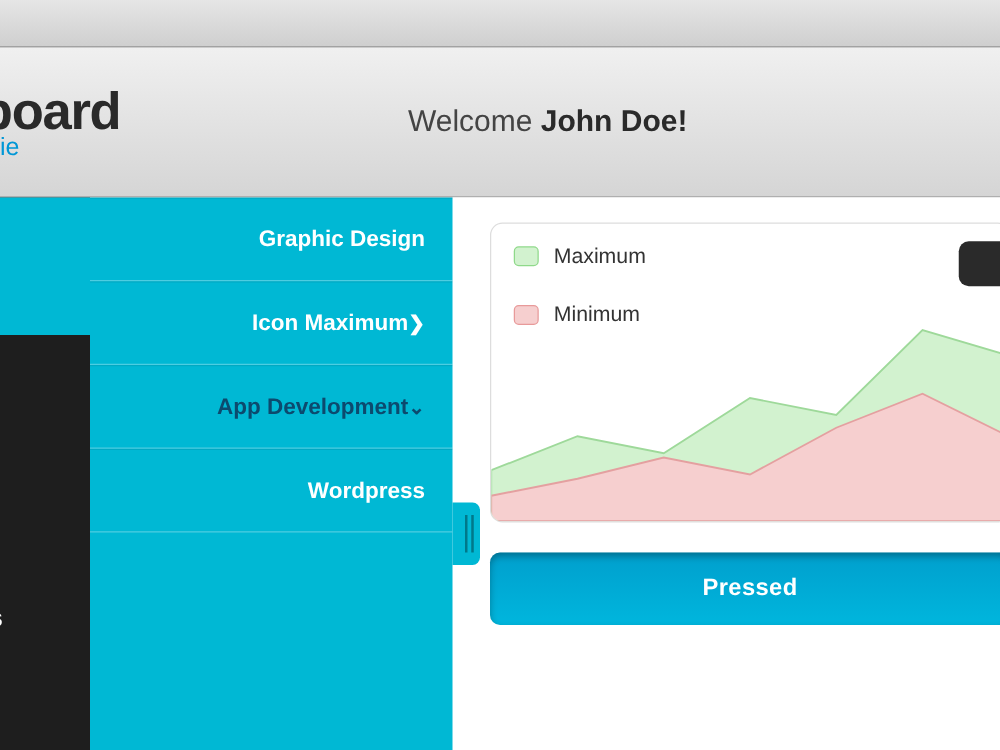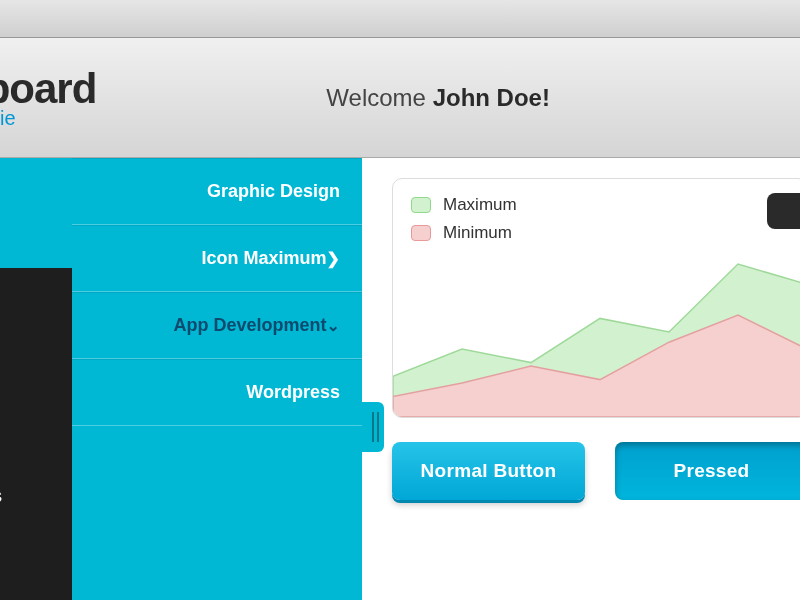--- a/index.html
+++ b/index.html
@@ -18,21 +18,21 @@
 .nav-label-projects{font-size:15px;font-weight:900;color:#fff;letter-spacing:1px;margin-top:220px;margin-left:-30px}
 .submenu{width:290px;background:#00b8d4;position:relative}
 .submenu-item{padding:22px 22px;color:#fff;font-size:18px;font-weight:700;display:flex;align-items:center;justify-content:flex-end;border-bottom:1px solid rgba(255,255,255,0.3);border-top:1px solid rgba(0,0,0,0.08);cursor:pointer}
 .submenu-item.dark{color:#0c4a6e}
 .submenu-item .chev{font-size:16px;font-weight:900}
 .submenu::after{content:"";position:absolute;right:-22px;top:244px;width:22px;height:50px;background:#00b8d4;border-radius:0 6px 6px 0}
 .handle-lines{position:absolute;right:-17px;top:254px;display:flex;gap:3px;z-index:5}
 .handle-lines span{width:2px;height:30px;background:rgba(0,0,0,0.35)}
 .main{flex:1;padding:20px 0 0 30px;background:#fff}
 .chart-card{border:1px solid #ddd;border-radius:10px;padding:16px 18px 0;height:240px;position:relative;overflow:hidden;margin-right:-8px}
-.legend{display:flex;flex-direction:column;gap:8px;position:absolute;top:16px;left:18px;z-index:4}
+.legend{display:flex;flex-direction:column;gap:27px;position:absolute;top:16px;left:18px;z-index:4}
 .legend-row{display:flex;align-items:center;gap:12px;font-size:17px;color:#333}
 .swatch{width:20px;height:16px;border-radius:4px;border:1px solid}
 .sw-max{background:#d2f2cf;border-color:#8fd98a}
 .sw-min{background:#f6cfcf;border-color:#e89a9a}
 .help-btn{position:absolute;top:14px;right:-8px;width:48px;height:36px;background:#2a2a2a;border-radius:8px 0 0 8px}
 .chart-area{position:absolute;left:0;right:0;bottom:0;height:170px}
 .chart-area svg{width:100%;height:100%;display:block}
 .buttons{display:flex;gap:30px;margin-top:24px;margin-right:-8px}
 .btn{flex:1;height:58px;border:none;border-radius:8px;font-size:19px;font-weight:700;color:#fff;letter-spacing:0.3px;cursor:pointer;text-align:center;line-height:58px}
 .btn-normal{background:linear-gradient(#26c4e8,#00a7d6);box-shadow:0 3px 0 #0087b0,0 5px 6px rgba(0,0,0,0.2)}
@@ -96,18 +96,17 @@
       <div class="help-btn"></div>
       <div class="chart-area">
         <svg viewBox="0 0 420 170" preserveAspectRatio="none">
           <path id="path-max" fill="#d2f2cf" stroke="#9ed99a" stroke-width="1.5" d="M0,170 L0.0,129.2 L70.0,102.0 L140.0,115.6 L210.0,71.4 L280.0,85.0 L350.0,17.0 L420.0,37.4 L420,170 Z"></path>
           <path id="path-min" fill="#f6cfcf" stroke="#e4a0a0" stroke-width="1.5" d="M0,170 L0.0,149.6 L70.0,136.0 L140.0,119.0 L210.0,132.6 L280.0,95.2 L350.0,68.0 L420.0,102.0 L420,170 Z"></path>
         </svg>
       </div>
     </div>
 
     <div class="buttons">
-      <div class="btn btn-normal">Normal Button</div>
       <div class="btn btn-pressed">Pressed</div>
     </div>
   </div>
 
 </div>
 
 </body></html>

